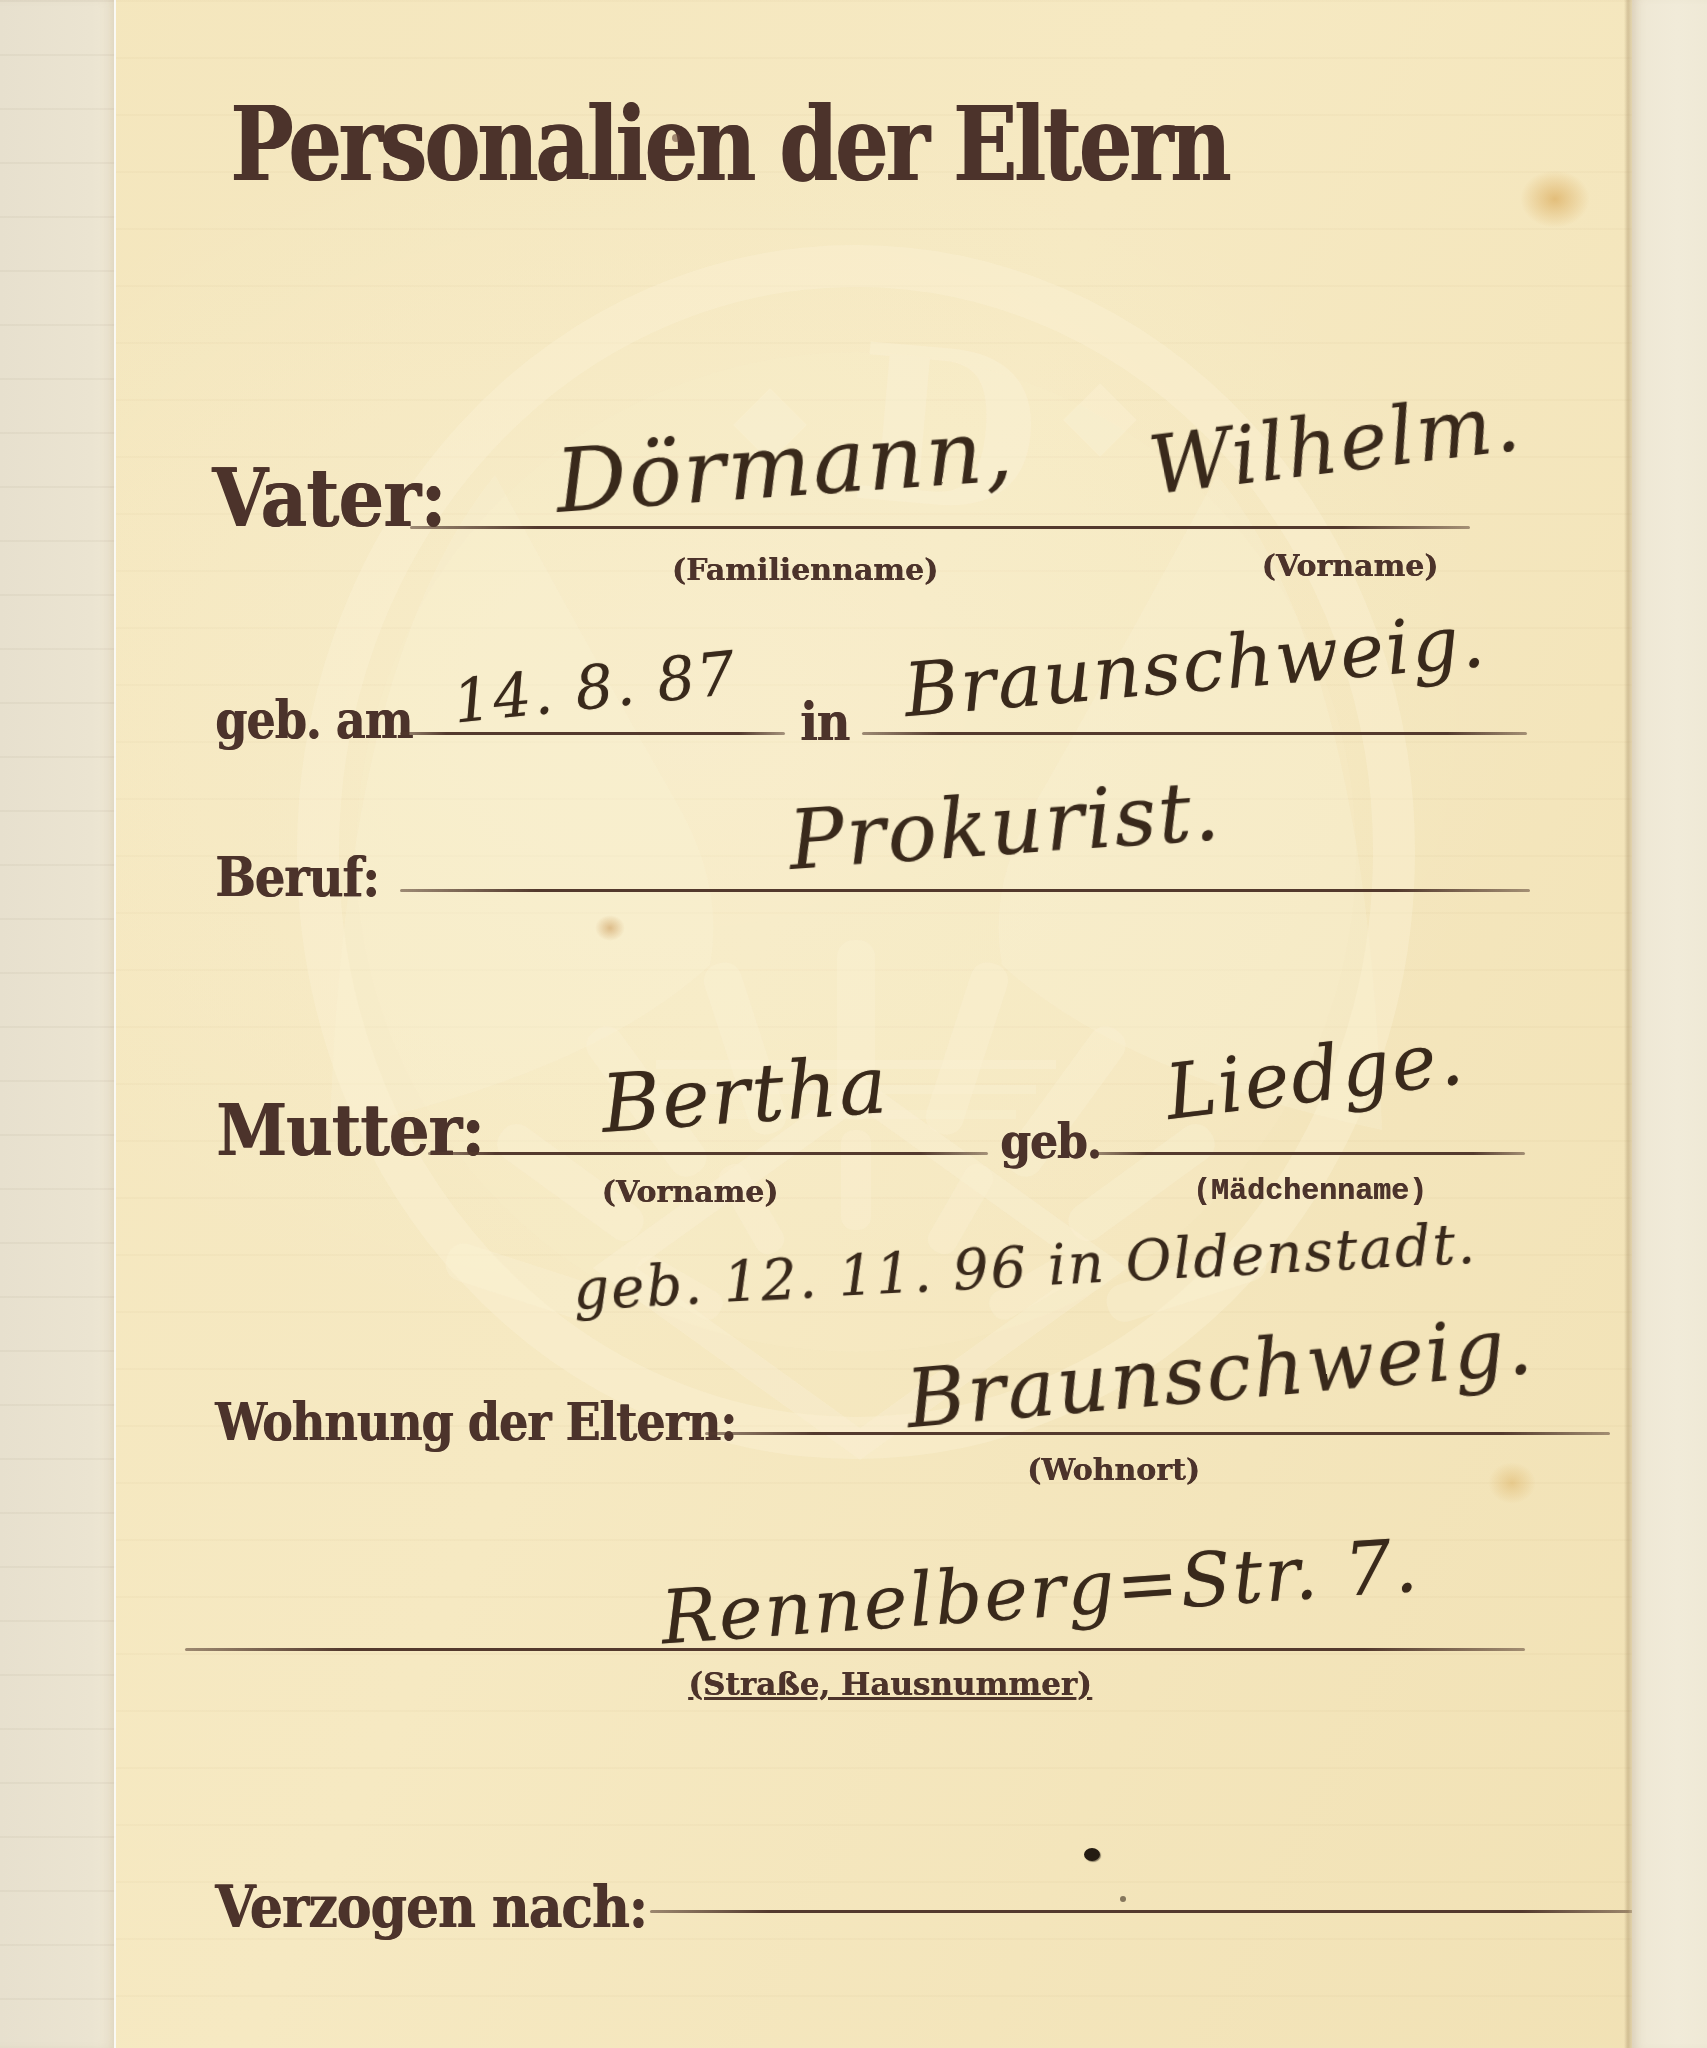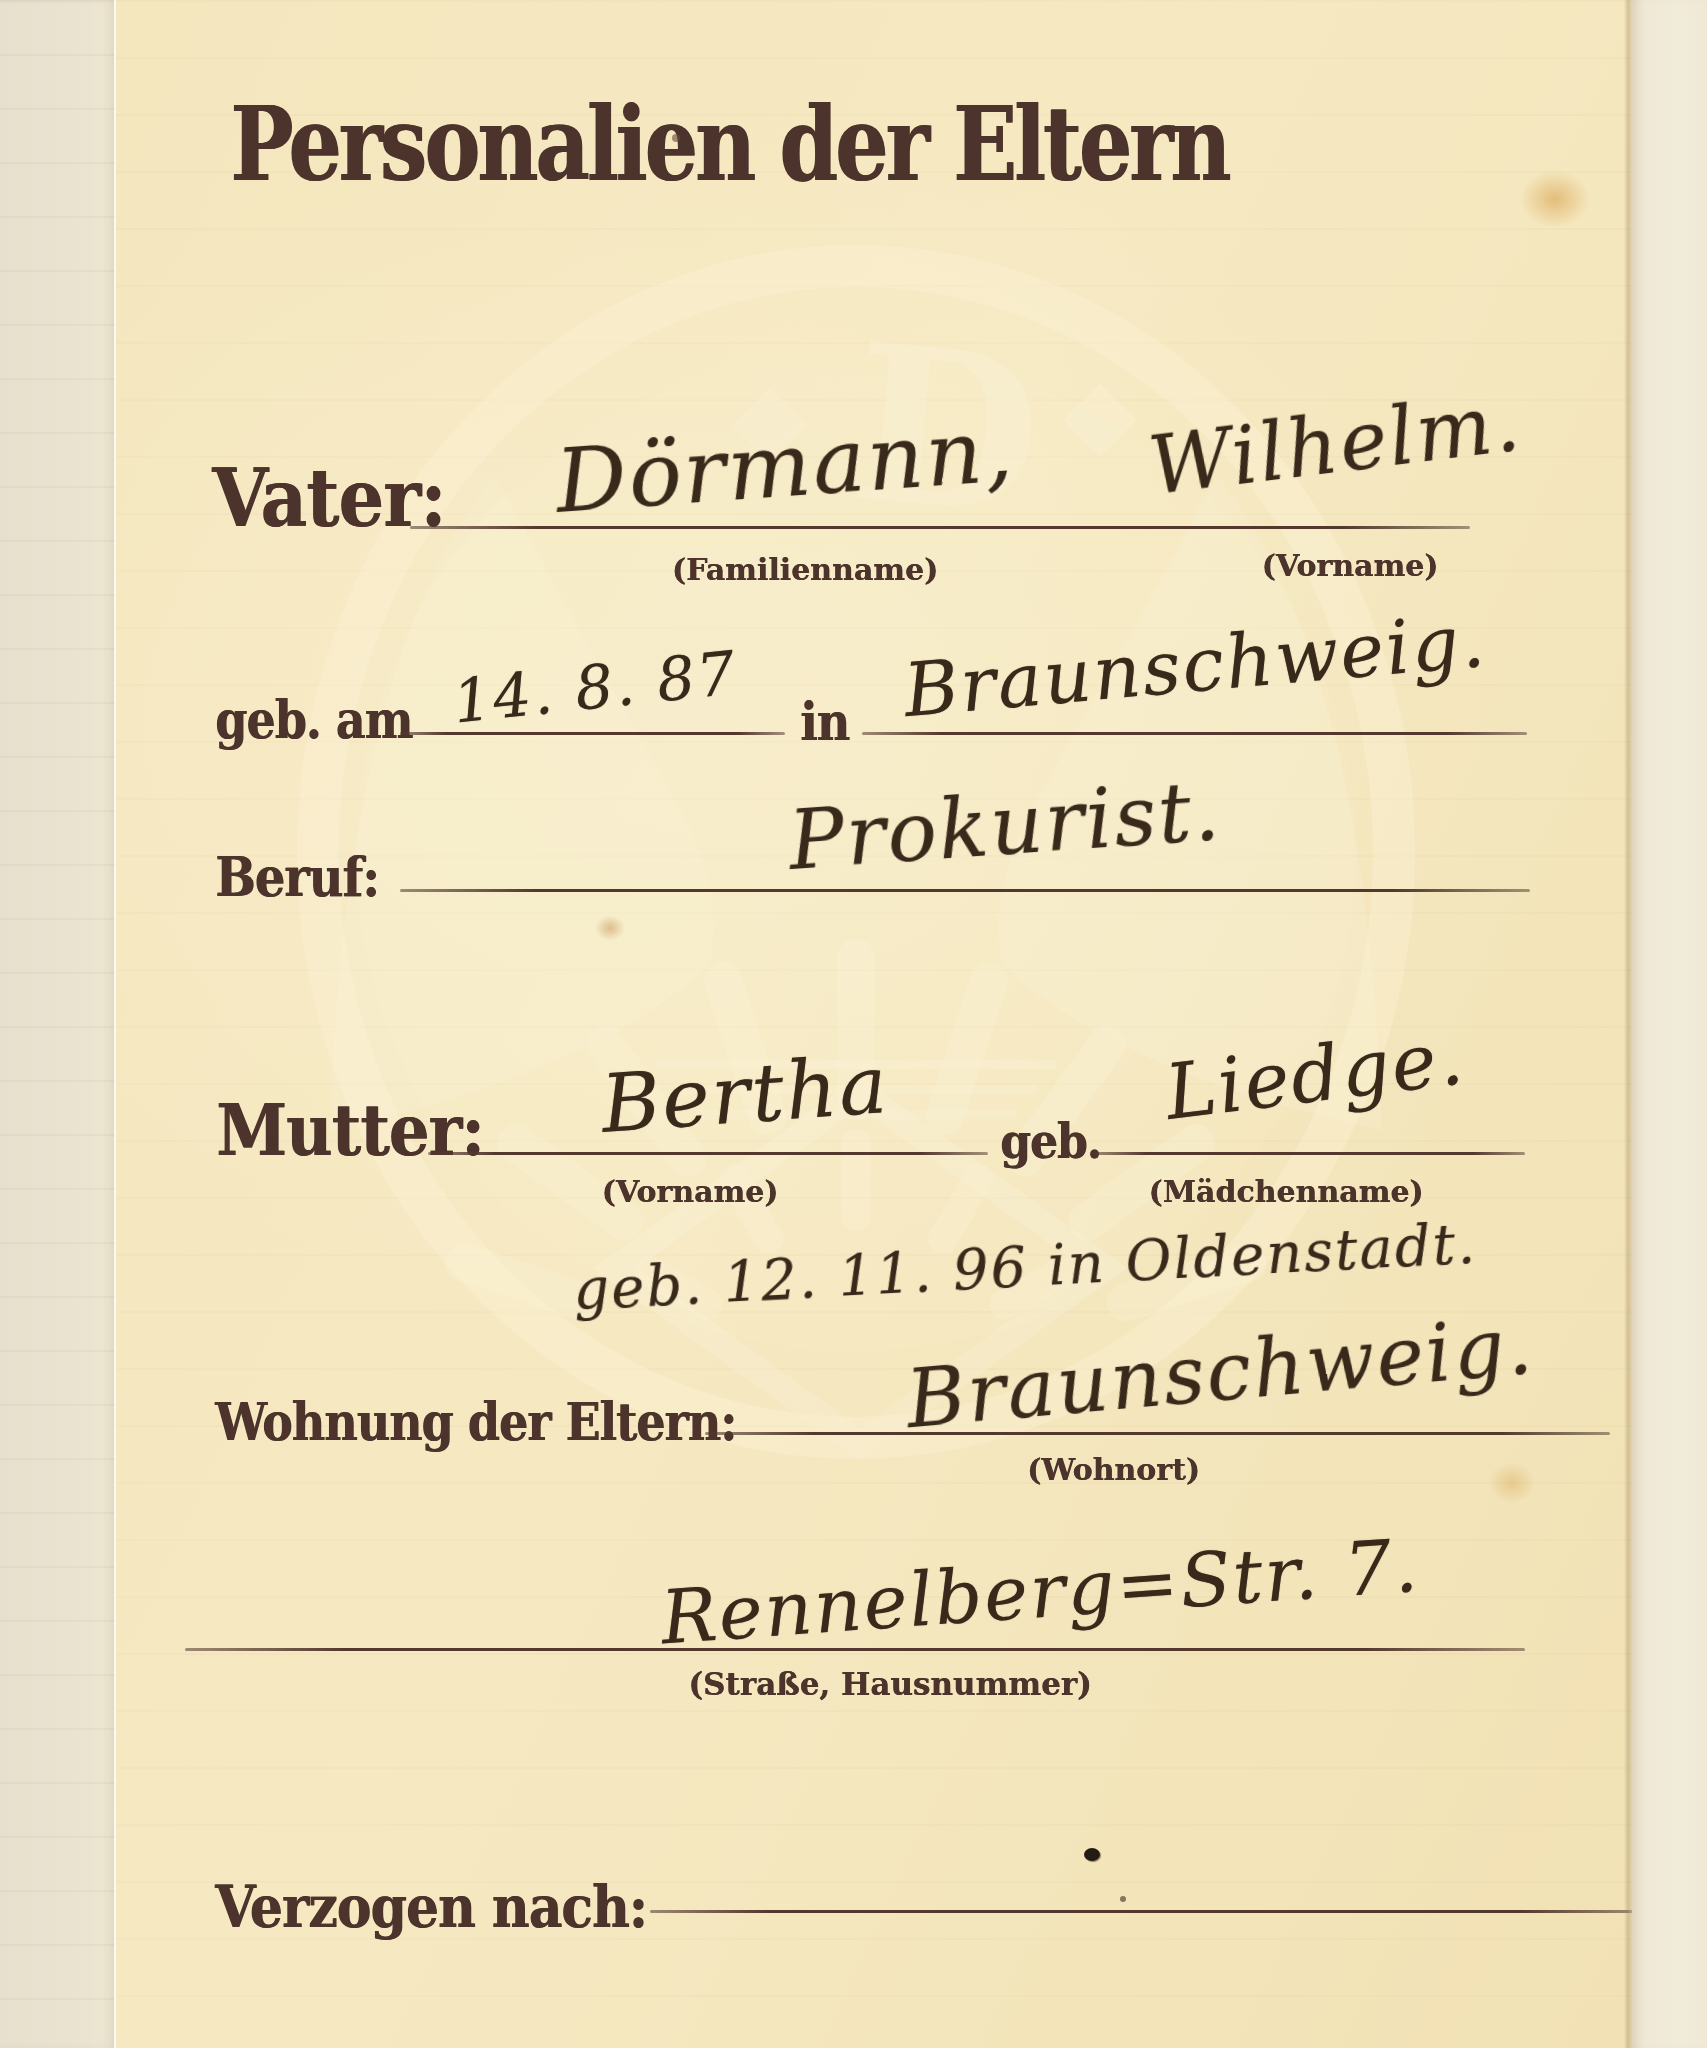--- a/index.html
+++ b/index.html
@@ -114,31 +114,31 @@
   <div class="abs hand" style="left:620px;top:778px;width:770px;font-size:82px;transform:rotate(-4deg);">Prokurist.</div>
   <div class="abs rule" style="left:400px;top:889px;width:1130px;"></div>
 
   <div class="abs fraktur" style="left:216px;top:1088px;font-size:64px;">Mutter:</div>
   <div class="abs hand" style="left:470px;top:1048px;width:550px;font-size:80px;transform:rotate(-4deg);">Bertha</div>
   <div class="abs rule" style="left:428px;top:1152px;width:560px;"></div>
   <div class="abs fraktur" style="left:1000px;top:1112px;font-size:44px;">geb.</div>
   <div class="abs hand" style="left:1100px;top:1030px;width:430px;font-size:76px;transform:rotate(-7deg);">Liedge.</div>
   <div class="abs rule" style="left:1095px;top:1152px;width:430px;"></div>
   <div class="abs caption" style="left:555px;top:1174px;width:270px;">(Vorname)</div>
-  <div class="abs caption" style="left:1146px;top:1174px;width:280px;">(Mädchenname)</div>
+  <div class="abs caption" style="left:1170px;top:1174px;width:280px;font-family:Liberation Mono, monospace;">(Mädchenname)</div>
   <div class="abs hand" style="left:555px;top:1234px;width:940px;font-size:56px;transform:rotate(-3deg);">geb. 12. 11. 96 in Oldenstadt.</div>
 
   <div class="abs fraktur" style="left:215px;top:1392px;font-size:46px;">Wohnung der Eltern:</div>
   <div class="abs hand" style="left:815px;top:1326px;width:810px;font-size:80px;transform:rotate(-5deg);">Braunschweig.</div>
   <div class="abs rule" style="left:705px;top:1432px;width:905px;"></div>
   <div class="abs caption" style="left:1020px;top:1452px;width:180px;text-align:right;">(Wohnort)</div>
 
   <div class="abs hand" style="left:490px;top:1548px;width:1100px;font-size:74px;transform:rotate(-4deg);">Rennelberg=Str. 7.</div>
   <div class="abs rule" style="left:185px;top:1648px;width:1340px;"></div>
-  <div class="abs caption" style="left:670px;top:1666px;width:440px;font-size:31px;">(Straße, Hausnummer)</div>
+  <div class="abs caption" style="left:670px;top:1666px;width:440px;font-size:31px;text-decoration:underline;">(Straße, Hausnummer)</div>
 
   <div class="abs fraktur" style="left:215px;top:1872px;font-size:52px;">Verzogen nach:</div>
   <div class="abs hand" style="left:700px;top:1850px;width:800px;font-size:56px;"></div>
   <div class="abs rule" style="left:650px;top:1910px;width:990px;"></div>
 
   <div class="abs stain" style="left:1520px;top:170px;width:70px;height:58px;background:radial-gradient(ellipse at center,rgba(205,140,40,.45),rgba(205,140,40,0) 70%);"></div>
   <div class="abs stain" style="left:595px;top:915px;width:30px;height:26px;background:radial-gradient(ellipse at center,rgba(180,110,30,.38),rgba(180,110,30,0) 70%);"></div>
   <div class="abs stain" style="left:1488px;top:1462px;width:48px;height:42px;background:radial-gradient(ellipse at center,rgba(210,155,60,.35),rgba(210,155,60,0) 70%);"></div>
   <div class="abs stain" style="left:1084px;top:1848px;width:16px;height:13px;background:#241b12;box-shadow:1px 1px 1px rgba(36,27,18,.5);"></div>
   <div class="abs stain" style="left:1120px;top:1896px;width:6px;height:6px;background:rgba(60,45,30,.6);"></div>

